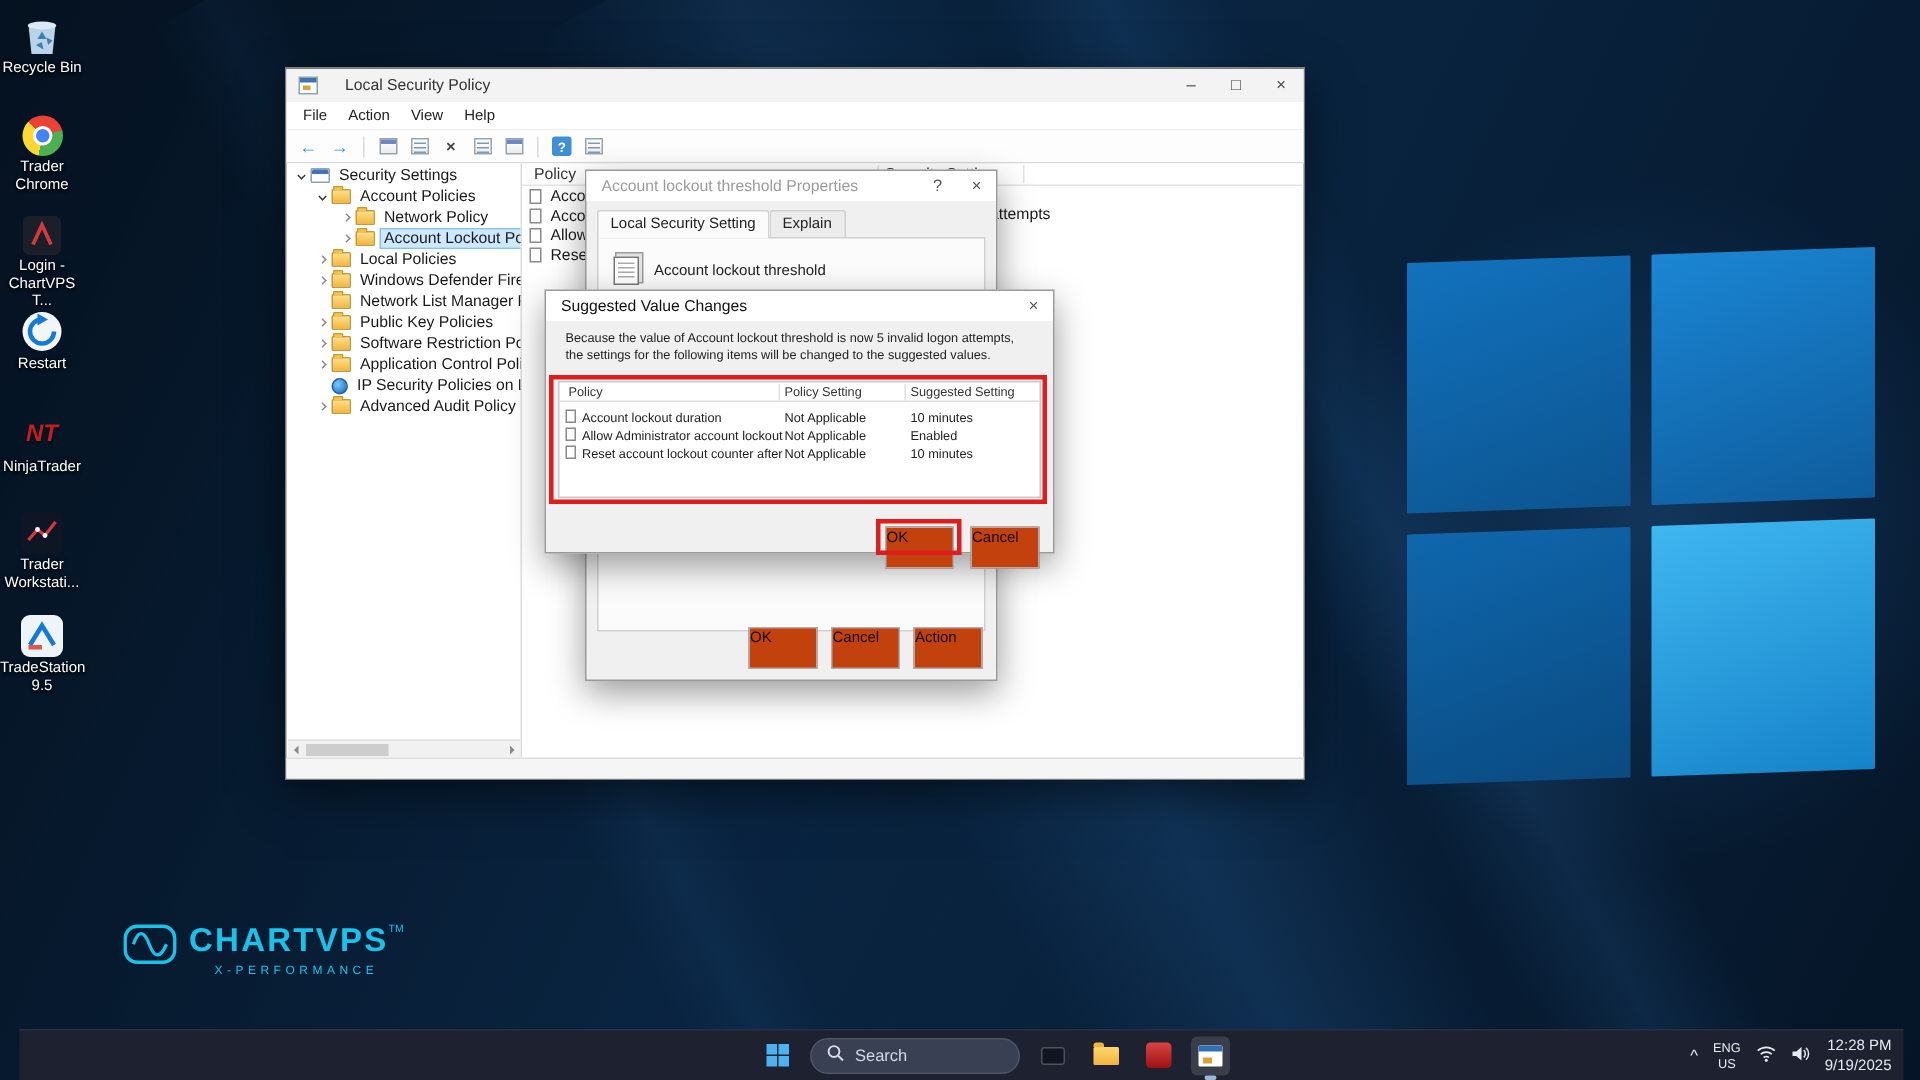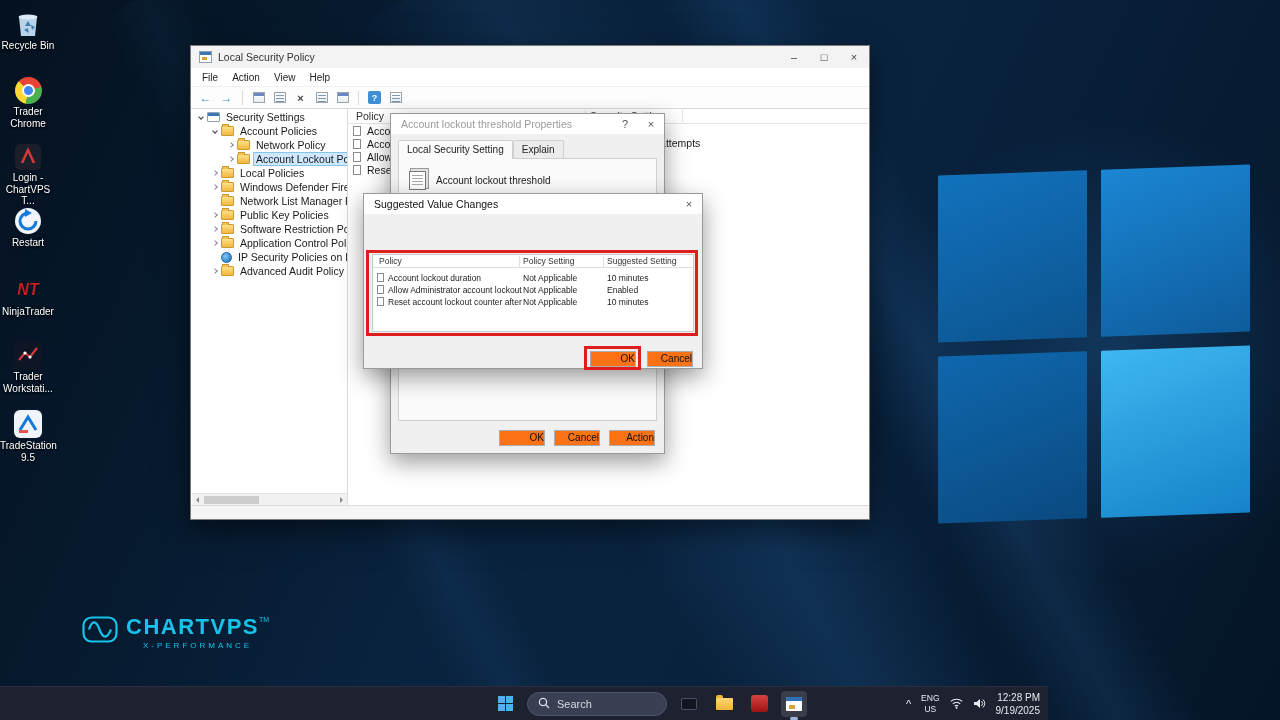--- a/index.html
+++ b/index.html
@@ -32,21 +32,21 @@
 
   
   .brand { position:absolute; left:82px; top:616px; display:flex; align-items:flex-start; gap:8px; }
   .brand-text { color:#17c3ea; }
   .brand-name { font-size:22px; font-weight:bold; letter-spacing:1.5px; line-height:1; }
   .brand-tm { font-size:7px; vertical-align:top; }
   .brand-tag { font-size:8px; letter-spacing:3px; text-align:center; margin-top:3px; }
 
   
   .mmc { position:absolute; left:190px; top:45px; width:680px; height:475px; background:#fff; border:1px solid #7a7a7a; box-shadow:0 10px 28px rgba(0,0,0,.5); }
-  .titlebar { position:absolute; left:0; right:0; top:0; height:22px; background:#f3f3f3; display:flex; align-items:center; padding-left:8px; gap:6px; }
+  .titlebar { position:absolute; left:0; right:0; top:0; height:22px; background:#f3f3f3; display:flex; align-items:center; padding-left:8px; gap:18px; }
   .title-text { font-size:10.5px; color:#333; }
   .win-ctrls { position:absolute; right:0; top:0; height:22px; display:flex; }
   .win-ctrls .wc { width:30px; height:22px; display:flex; align-items:center; justify-content:center; font-size:11px; color:#444; }
   .appico { width:13px; height:12px; background:#fff; border:1px solid #8fa3b5; position:relative; }
   .appico::before { content:""; position:absolute; left:0; right:0; top:0; height:3px; background:#3f74b3; }
   .appico::after { content:""; position:absolute; left:2px; bottom:2px; width:5px; height:3px; background:#d8a437; }
   .menubar { position:absolute; left:0; right:0; top:22px; height:19px; background:#fff; display:flex; align-items:center; padding-left:4px; border-bottom:1px solid #f0f0f0; }
   .menu-item { font-size:10px; color:#222; padding:2px 7px; }
   .toolbar { position:absolute; left:0; right:0; top:41px; height:22px; background:#fdfdfd; border-bottom:1px solid #d9d9d9; display:flex; align-items:center; padding-left:6px; gap:4px; }
   .tbtn { height:18px; min-width:17px; display:flex; align-items:center; justify-content:center; }
@@ -100,37 +100,37 @@
   .props { left:390px; top:113px; width:275px; height:341px; }
   .props .dlg-title { color:#9b9b9b; }
   .ptabs { position:absolute; left:7px; top:26px; display:flex;justify-content:flex-end; }
   .ptab { font-size:10px; color:#222; padding:3px 8px; border:1px solid #d0d0d0; border-bottom:none; background:#ececec; border-radius:2px 2px 0 0; }
   .ptab.active { background:#fbfbfb; position:relative; z-index:2; padding-bottom:4px; }
   .ppage { position:absolute; left:7px; right:7px; top:44px; bottom:32px; background:#fbfbfb; border:1px solid #d0d0d0; }
   .prow { display:flex; align-items:center; gap:10px; padding:12px 10px; }
   .propico { width:17px; height:19px; background:#fff; border:1px solid #777; position:relative; box-shadow:2px -2px 0 #e2e2e2, 2px -2px 0 1px #9a9a9a; }
   .propico::before { content:""; position:absolute; left:2px; top:3px; right:2px; height:1px; background:#aaa; box-shadow:0 3px 0 #aaa, 0 6px 0 #aaa, 0 9px 0 #aaa; }
   .plabel { font-size:10px; color:#222; }
-  .btn { background:#f97316; border:1px solid #adadad; font-size:10px; color:#111; text-align:right; height:16px; line-height:14px; }
+  .btn { background:#c2410c; border:1px solid #adadad; font-size:10px; color:#111; text-align:left; height:28px; line-height:14px; }
   .pbtnrow { position:absolute; bottom:7px; right:9px; display:flex; gap:9px; }
   .pbtnrow .btn { width:46px; }
 
   .sugg { left:363px; top:193px; width:340px; height:176px; }
   .sugg .dlg-title { color:#111; }
   .smsg { position:absolute; left:13px; top:26px; width:312px; font-size:8.5px; line-height:1.35; color:#222; }
   .stable { position:absolute; left:8px; top:60px; width:322px; height:78px; background:#fff; border:1px solid #c9c9c9; font-size:8.5px; color:#222; }
   .sth { position:absolute; top:1px; font-size:8.5px; color:#333; }
   .stsep { position:absolute; top:1px; height:11px; width:1px; background:#e0e0e0; }
   .strow { position:absolute; left:0; right:0; height:12px; }
   .strow .cell { position:absolute; top:0; line-height:12px; white-space:nowrap; }
   .spg { position:absolute; left:4px; top:1px; width:7px; height:9px; background:#fff; border:1px solid #8a8a8a; }
   .redbox { position:absolute; border:3px solid #e01d1d; pointer-events:none; z-index:5; }
   .sbtn { position:absolute; width:46px; }
   
-  .taskbar { position:absolute; left:0; bottom:0; width:1048px; height:34px; background:#1d2130; border-top:1px solid #2a2f40; }
+  .taskbar { position:absolute; left:13px; bottom:0; width:1256px; height:34px; background:#1d2130; border-top:1px solid #2a2f40; }
   .tb-center { position:absolute; left:492px; top:0; height:100%; display:flex; align-items:center; gap:9px; }
   .tb-ico { width:26px; height:26px; border-radius:4px; display:flex; align-items:center; justify-content:center; position:relative; }
   .tb-ico.active { background:rgba(255,255,255,.13); }
   .tb-ico.active::after { content:""; position:absolute; bottom:-3px; left:9px; width:8px; height:3px; border-radius:2px; background:#9fb6d8; }
   .startgrid { width:15px; height:15px; display:grid; grid-template-columns:7px 7px; grid-template-rows:7px 7px; gap:1px; }
   .startgrid i { background:#4db2f2; }
   .search-pill { width:140px; height:24px; border-radius:12px; background:#3a4053; border:1px solid #4d5368; display:flex; align-items:center; gap:7px; padding:0 10px; color:#d6d9e2; font-size:11px; }
   .ic-monitor { width:16px; height:12px; background:#11151f; border:1px solid #4a5164; border-radius:2px; }
   .ic-folder { width:17px; height:12px; background:linear-gradient(#ffd76e,#f2b33d); border-radius:1px; position:relative; }
   .ic-folder::before { content:""; position:absolute; top:-3px; left:0; width:7px; height:3px; background:#f2b33d; border-radius:2px 2px 0 0; }
@@ -439,20 +439,21 @@
       <div class="btn">Action</div>
     </div>
   </div>
 
   <div class="dlg sugg">
     <div class="dlg-title">
       <span>Suggested Value Changes</span>
       <span class="flex"></span>
       <span class="dlg-tbtn">×</span>
     </div>
+    <div class="smsg">Because the value of Account lockout threshold is now 5 invalid logon attempts, the settings for the following items will be changed to the suggested values.</div>
 
     <div class="stable">
       <div style="position:relative;height:13px;border-bottom:1px solid #e0e0e0;">
         <span class="sth" style="left:6px">Policy</span>
         <span class="sth" style="left:150px">Policy Setting</span>
         <span class="sth" style="left:234px">Suggested Setting</span>
         <span class="stsep" style="left:146px"></span>
         <span class="stsep" style="left:230px"></span>
       </div>
       <div class="strow" style="top:17px">

